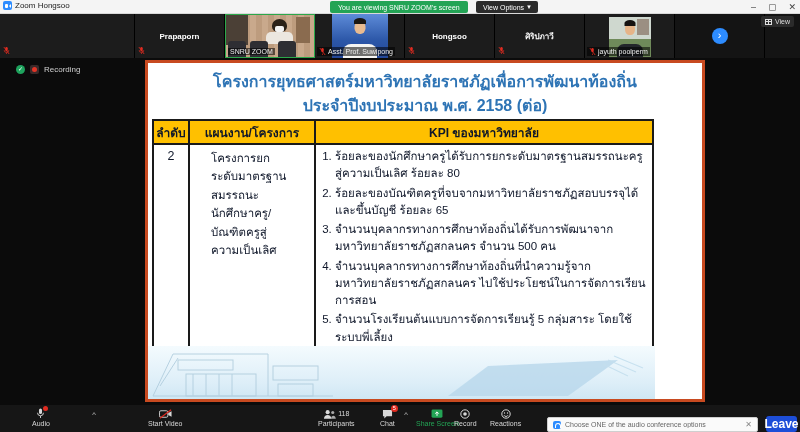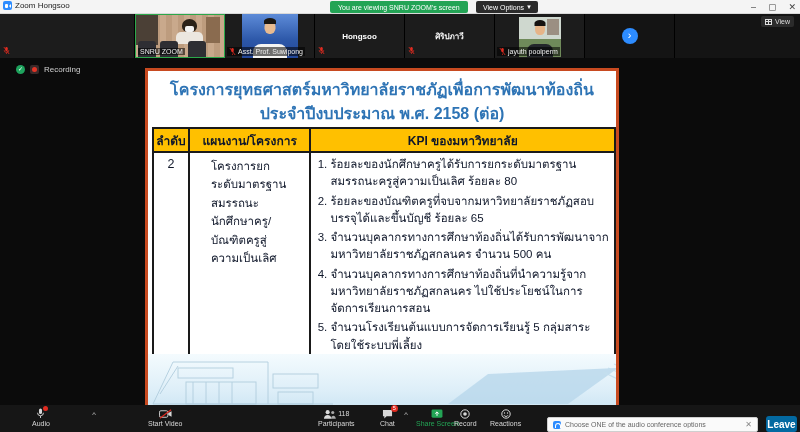--- a/index.html
+++ b/index.html
@@ -48,21 +48,21 @@
   .grid-ico{width:7px;height:6px;border:1px solid #ddd;background:linear-gradient(#ddd,#ddd) 50% 0/1px 100% no-repeat,linear-gradient(#ddd,#ddd) 0 50%/100% 1px no-repeat}
 
   
   .stage{position:absolute;top:58px;left:0;width:800px;height:347px;background:#0b0b0b;z-index:10}
   .rec{position:absolute;left:16px;top:7px;display:flex;align-items:center;gap:5px;font-size:8px;color:#cfcfcf}
   .shield{width:9px;height:9px;border-radius:50%;background:#1ea35d;color:#fff;font-size:6px;line-height:9px;text-align:center}
   .recdot{width:9px;height:9px;border-radius:2px;background:#3a2a2a;position:relative}
   .recdot:after{content:"";position:absolute;left:2px;top:2px;width:5px;height:5px;border-radius:50%;background:#e33426}
 
   
-  .slide{position:absolute;left:145px;top:10px;width:474px;height:342px;background:#fff;border:3px solid #c84a20;overflow:hidden}
+  .slide{position:absolute;left:145px;top:2px;width:560px;height:342px;background:#fff;border:3px solid #c84a20;overflow:hidden}
   .slide-title{margin-top:7px;text-align:center;color:#2e74b5;font-weight:bold;font-size:16px;line-height:1.5}
   .slide-table{position:absolute;left:4px;top:56px;border-collapse:collapse;color:#0f172a;table-layout:fixed}
   .slide-table th,.slide-table td{border:2px solid #1a1a1a}
   .slide-table th{background:#ffc000;font-size:12px;font-weight:bold;height:24px;padding:0 2px}
   .slide-table td{vertical-align:top;background:#fff;font-size:11.5px;height:204px}
   td.c-no{text-align:center;padding-top:4px;font-size:12.5px}
   td.c-plan{padding:4px 21px;line-height:1.6}
   td.c-kpi{padding:3px 4px 3px 2px}
   .kpi-list{margin:0 0 0 17px;line-height:1.5}
   .kpi-list li{margin-bottom:2px}
@@ -76,21 +76,21 @@
   .tool.green{color:#23a455}
   .badge{position:absolute;top:-3px;right:-5px;min-width:7px;height:7px;border-radius:4px;background:#e02b20;color:#fff;font-size:5.5px;line-height:7px;text-align:center;padding:0 1px}
   .dotbadge{position:absolute;top:-2px;right:-3px;width:5px;height:5px;border-radius:50%;background:#e02b20}
   .caret{position:absolute;top:6px;color:#9a9a9a;font-size:7px;font-weight:bold;transform:scaleY(.7)}
   .count{font-size:7px;color:#d8d8d8}
   .notif{position:absolute;left:547px;top:12px;width:211px;height:15px;background:#fafafa;border:1px solid #cfcfcf;border-radius:2px;display:flex;align-items:center;gap:4px;padding:0 5px;font-size:7px;color:#666}
   .notif .txt{flex:1;white-space:nowrap;overflow:hidden}
   .headset{width:8px;height:8px;border-radius:2px;background:#2D8CFF;position:relative;flex:none}
   .headset:after{content:"";position:absolute;left:2px;top:2px;width:4px;height:4px;border:1px solid #fff;border-bottom:none;border-radius:3px 3px 0 0}
   .notif .x{color:#888;font-size:8px}
-  .leave-btn{position:absolute;left:766px;top:11px;width:31px;height:16px;background:#0369a1;color:#fff;font-size:10px;font-weight:bold;border-radius:3px;display:flex;align-items:center;justify-content:center}
+  .leave-btn{position:absolute;left:766px;top:11px;width:31px;height:16px;background:#1d4ed8;color:#fff;font-size:12px;font-weight:bold;border-radius:3px;display:flex;align-items:center;justify-content:center}
 </style>
 </head>
 <body>
 
 <div class="titlebar">
   <div class="tb-app">
     <span class="zoom-logo"></span>
     <span>Zoom Hongsoo</span>
   </div>
   <div class="viewing-banner">
@@ -111,20 +111,29 @@
 
   <div class="tile" style="width:135px">
     <svg class="mic-corner" viewBox="0 0 10 12">
       <rect x="3.3" y="1" width="3.4" height="6" rx="1.7" fill="#e02b20"></rect>
         <path d="M1.7 5.5a3.3 3.3 0 0 0 6.6 0" stroke="#e02b20" stroke-width="1" fill="none"></path>
         <line x1="5" y1="9" x2="5" y2="11" stroke="#e02b20" stroke-width="1"></line>
         <line x1="1.2" y1="1" x2="8.8" y2="11" stroke="#e02b20" stroke-width="1.2"></line>
     </svg>
   </div>
 
+  <div class="tile" style="width:90px">
+    <span class="tile-name">Prapaporn</span>
+    <svg class="mic-corner" viewBox="0 0 10 12">
+      <rect x="3.3" y="1" width="3.4" height="6" rx="1.7" fill="#e02b20"></rect>
+        <path d="M1.7 5.5a3.3 3.3 0 0 0 6.6 0" stroke="#e02b20" stroke-width="1" fill="none"></path>
+        <line x1="5" y1="9" x2="5" y2="11" stroke="#e02b20" stroke-width="1"></line>
+        <line x1="1.2" y1="1" x2="8.8" y2="11" stroke="#e02b20" stroke-width="1.2"></line>
+    </svg>
+  </div>
 
   <div class="tile tile-video" style="width:90px">
     <div class="tv-dark"></div>
     <div class="tv-door"></div>
     <div class="tv-body"></div>
     <div class="tv-hair"></div>
     <div class="tv-mask"></div>
     <div class="tv-chair" style="left:2px;width:18px"></div>
     <div class="tv-chair" style="left:24px;width:18px"></div>
     <div class="tv-chair" style="right:18px;width:18px"></div>

